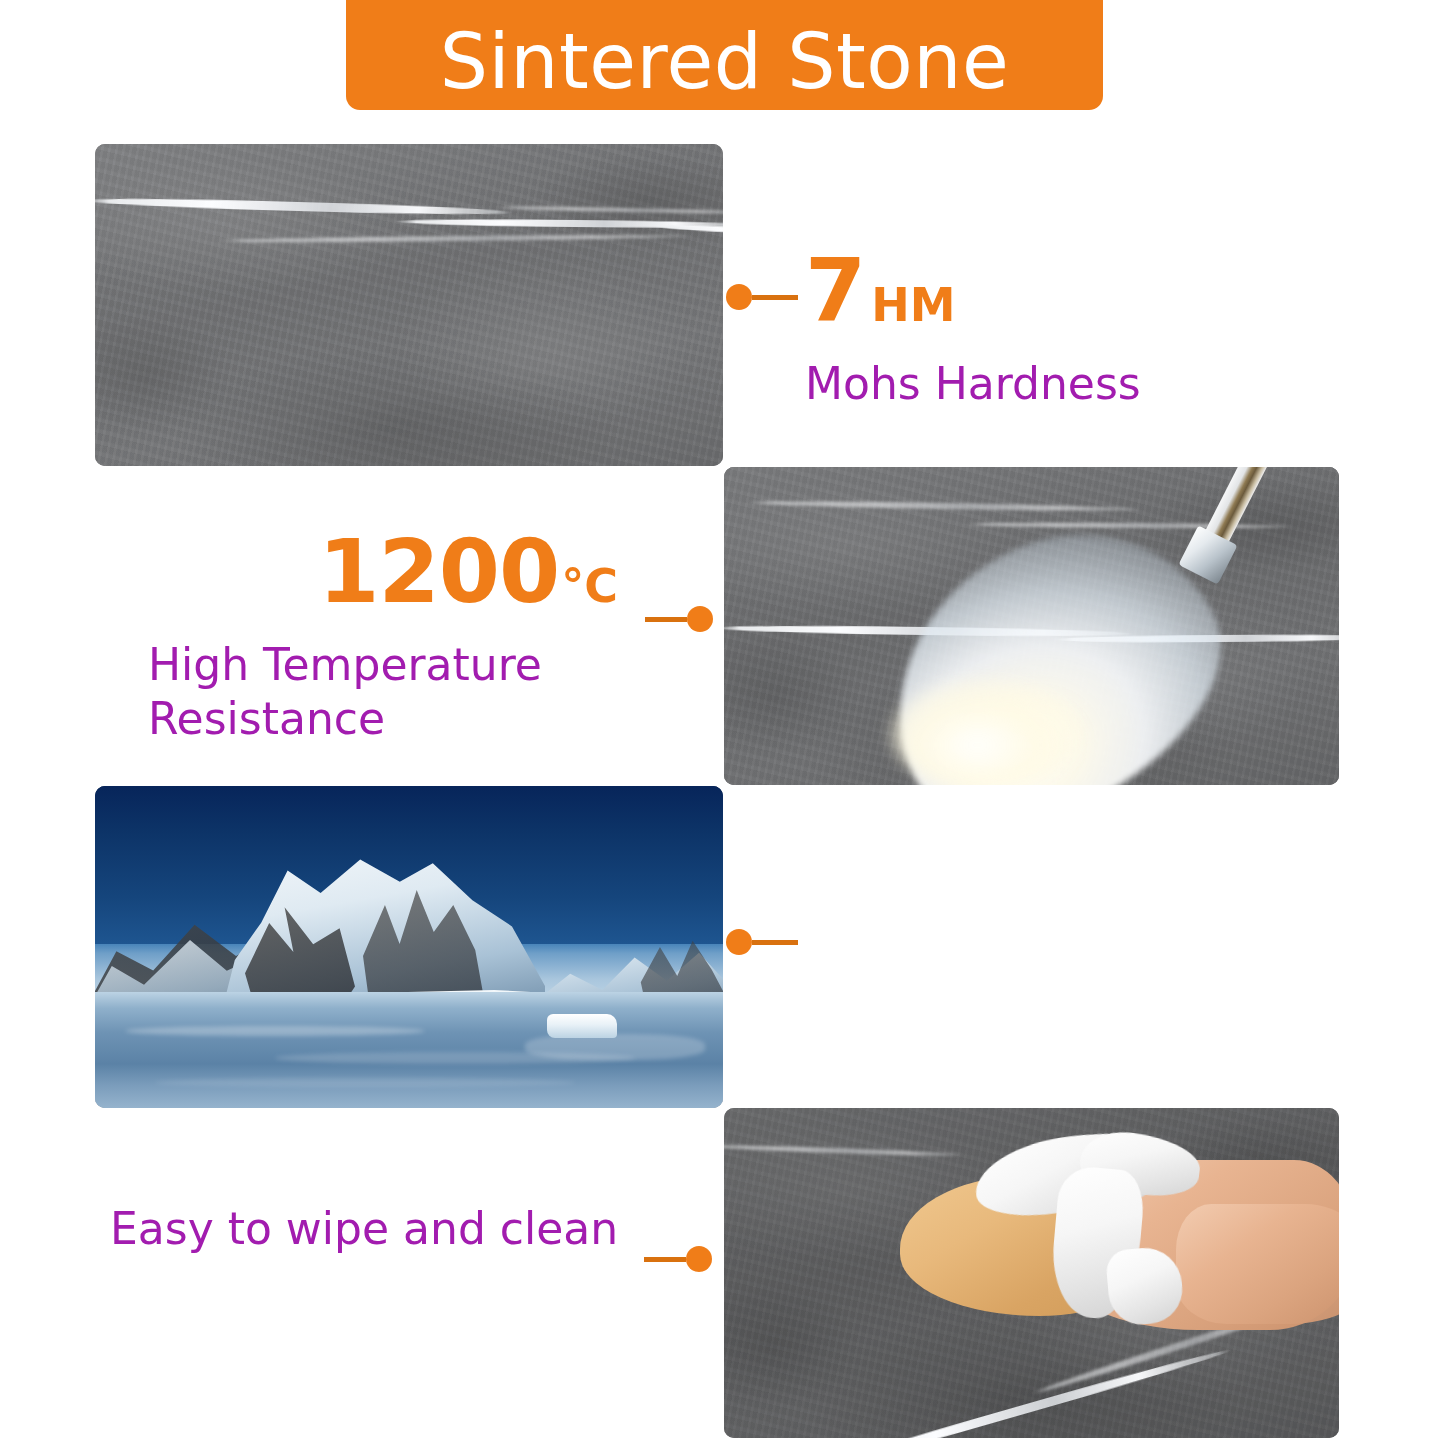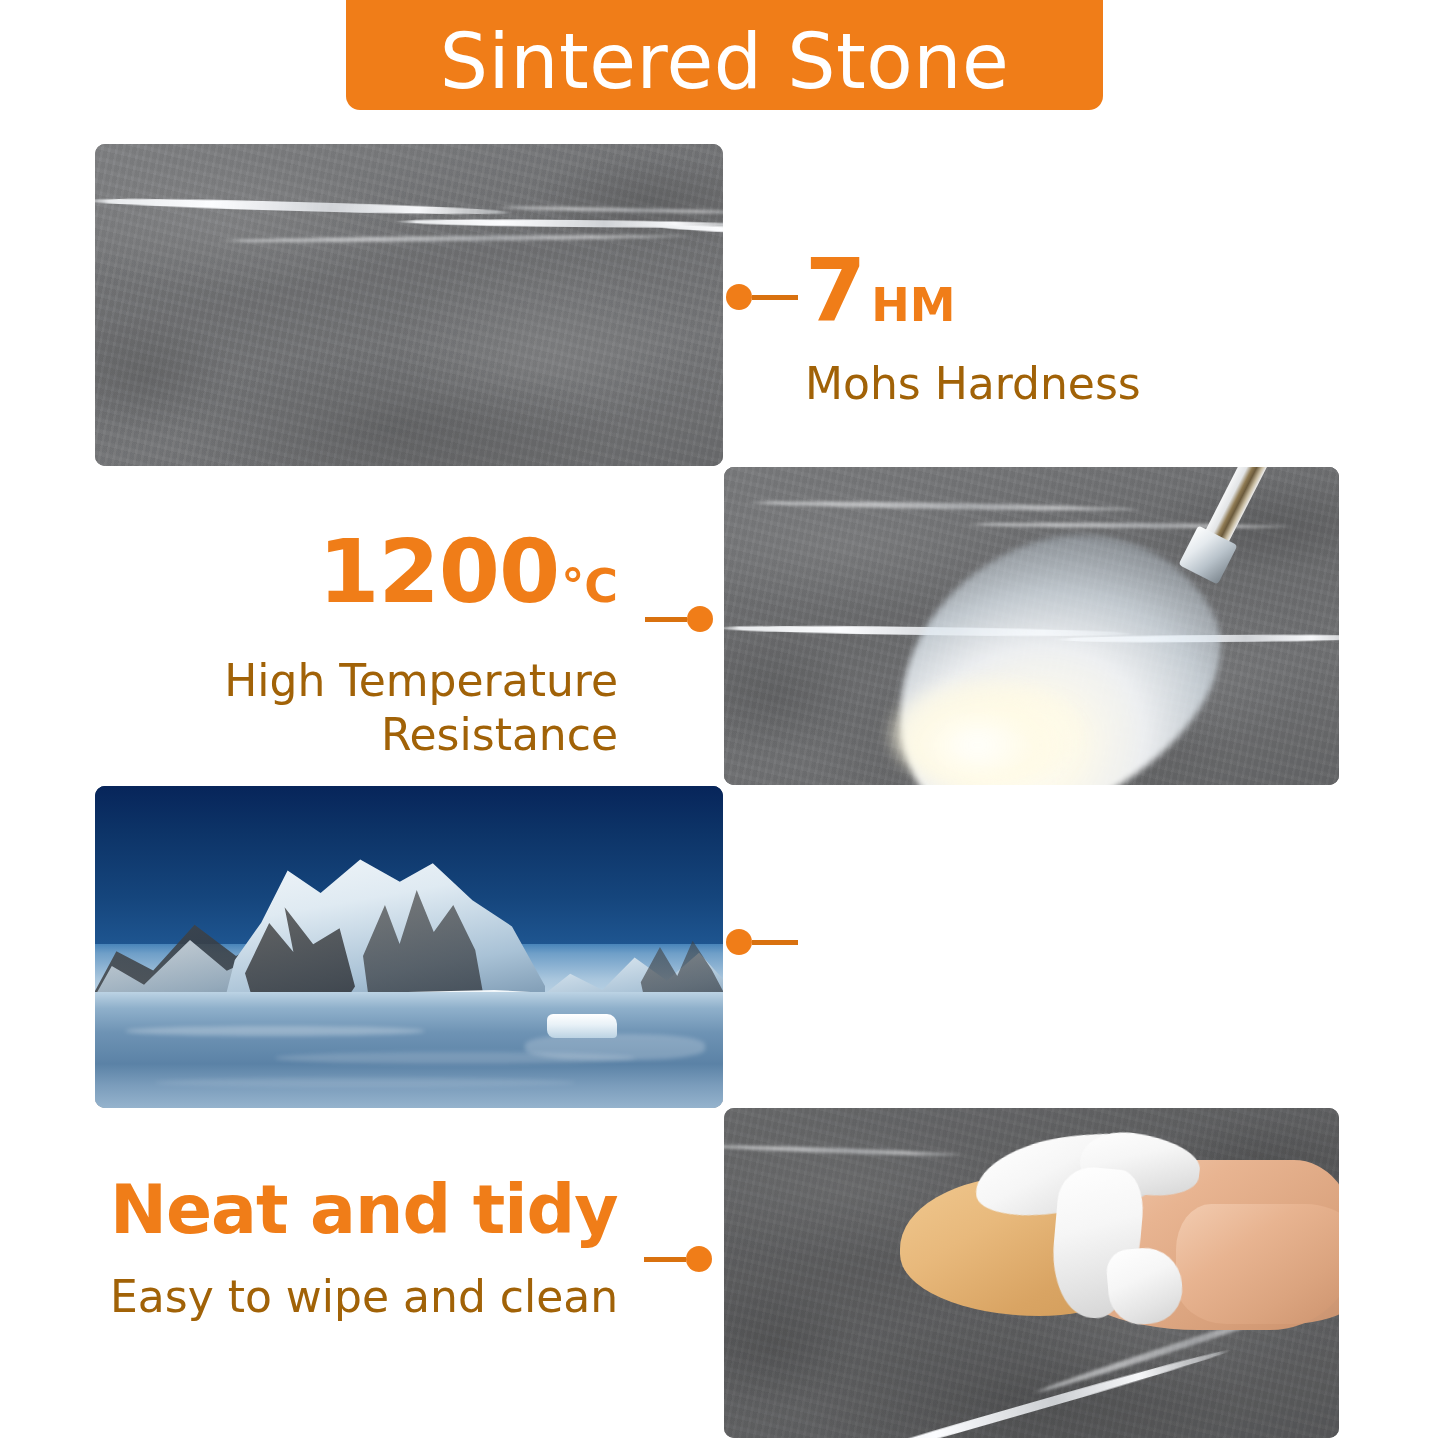--- a/index.html
+++ b/index.html
@@ -199,21 +199,21 @@
   .stat-unit {
     font-size: 46px;
     font-weight: bold;
     letter-spacing: 0px;
     margin-left: 6px;
   }
   .stat-unit.deg {
     margin-left: 2px;
   }
   .stat-desc {
-    color: #a16207;
+    color: #a21caf;
     font-size: 44px;
     font-weight: 400;
     line-height: 1.22;
     white-space: pre-line;
     font-family: "DejaVu Sans", sans-serif;
   }
   .stat.right-side { text-align: left; }
   .stat.left-side  { text-align: right; }
 
   
@@ -263,21 +263,21 @@
     <div class="stat-value">
       <span class="stat-num">7</span><span class="stat-unit">HM</span>
     </div>
     <div class="stat-desc" style="margin-top:22px;">Mohs Hardness</div>
   </div>
 
   <div class="stat left-side" style="left:148px; top:528px; width:470px;">
     <div class="stat-value" style="text-align:right;">
       <span class="stat-num">1200</span><span class="stat-unit deg">°C</span>
     </div>
-    <div class="stat-desc" style="margin-top:38px; text-align:right;">High Temperature
+    <div class="stat-desc" style="margin-top:22px; text-align:left;">High Temperature
 Resistance</div>
   </div>
 
   <div class="connector" style="left:645px; top:606px;">
     <span class="conn-line" style="width:42px;"></span>
     <span class="conn-dot"></span>
   </div>
 
   <div class="tile" style="left:724px; top:467px; width:615px; height:318px;">
     <div class="stone-bg"></div>
@@ -318,23 +318,20 @@
     </div>
   </div>
 
   <div class="connector" style="left:726px; top:929px;">
     <span class="conn-dot"></span>
     <span class="conn-line" style="width:46px;"></span>
   </div>
 
 
   <div class="stat left-side" style="left:110px; top:1176px; width:520px;">
-    <div class="stat-value" style="text-align:left;">
-      <span class="stat-num" style="font-size:68px;">Neat and tidy</span>
-    </div>
     <div class="stat-desc" style="margin-top:26px; text-align:left;">Easy to wipe and clean</div>
   </div>
 
   <div class="connector" style="left:644px; top:1246px;">
     <span class="conn-line" style="width:42px;"></span>
     <span class="conn-dot"></span>
   </div>
 
   <div class="tile" style="left:724px; top:1108px; width:615px; height:330px;">
     <div class="stone-bg dark"></div>

